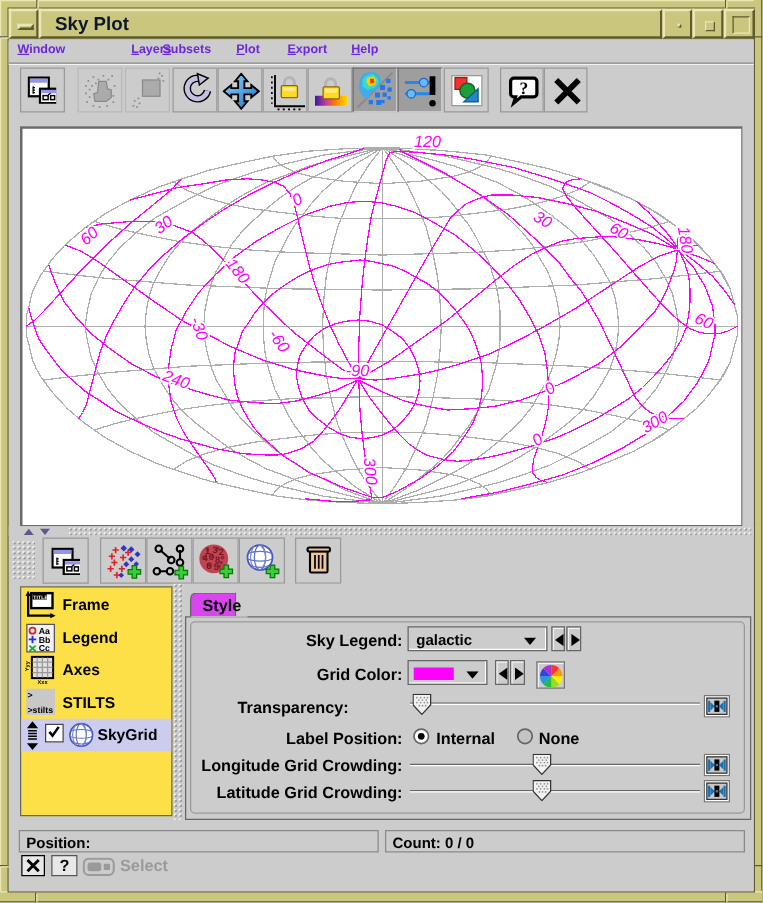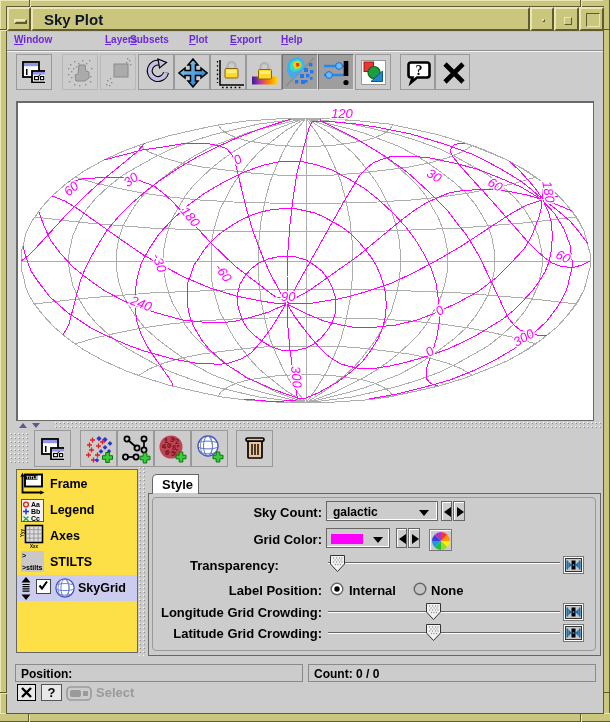--- a/index.html
+++ b/index.html
@@ -494,31 +494,31 @@
         <use href="#globeicon"></use>
       </svg>
     <span class="abs lbl" style="left:61px;top:6px;font-size:12.5px;">SkyGrid</span>
   </div>
 </div>
 
 <div class="abs gray bumps" id="vdiv" style="left:139px;top:467px;width:8px;height:189px;"></div>
 
 <div class="abs gray" id="rpanel" style="left:147px;top:467px;width:455px;height:190px;">
 
-  <div class="abs" id="tab" style="left:5px;top:7px;width:47px;height:19px;background:#ffffff;border:1px solid #666;border-bottom:none;border-radius:5px 0 0 0;">
+  <div class="abs" id="tab" style="left:5px;top:7px;width:37px;height:19px;background:#d946ef;border:1px solid #666;border-bottom:none;border-radius:5px 0 0 0;">
     <div class="abs lbl" style="left:9px;top:2px;">Style</div>
   </div>
 
   <div class="abs" id="tabpane" style="left:1px;top:26px;width:453px;height:163px;border:1px solid #666;border-top:1px solid #666;background:#cccccc;"></div>
   <div class="abs" style="left:6px;top:26px;width:45px;height:1px;background:#cccccc;"></div>
 
   <div class="abs" id="innerbox" style="left:5px;top:30px;width:444px;height:154px;border:1px solid #999;border-radius:4px;"></div>
   <div id="stylerows">
 
-    <div class="abs lbl" style="left:0;top:38px;width:175px;text-align:right;">Sky Count:</div>
+    <div class="abs lbl" style="left:0;top:38px;width:175px;text-align:right;">Sky Legend:</div>
     <div class="abs combo" style="left:179px;top:34px;width:112px;height:20px;">
       <span style="position:absolute;left:6px;top:3px;font-weight:bold;font-size:12px;">galactic</span>
       <svg width="10" height="6" style="position:absolute;right:8px;top:8px">
           <path d="M0 0 H10 L5 6 Z" fill="#000"></path>
         </svg>
     </div>
     <div class="abs spinbtn" style="left:294px;top:34px;width:11px;height:20px;">
       <svg width="7" height="10" style="position:absolute;left:2px;top:5px">
           <path d="M7 0 V10 L0 5 Z" fill="#000"></path>
         </svg>

